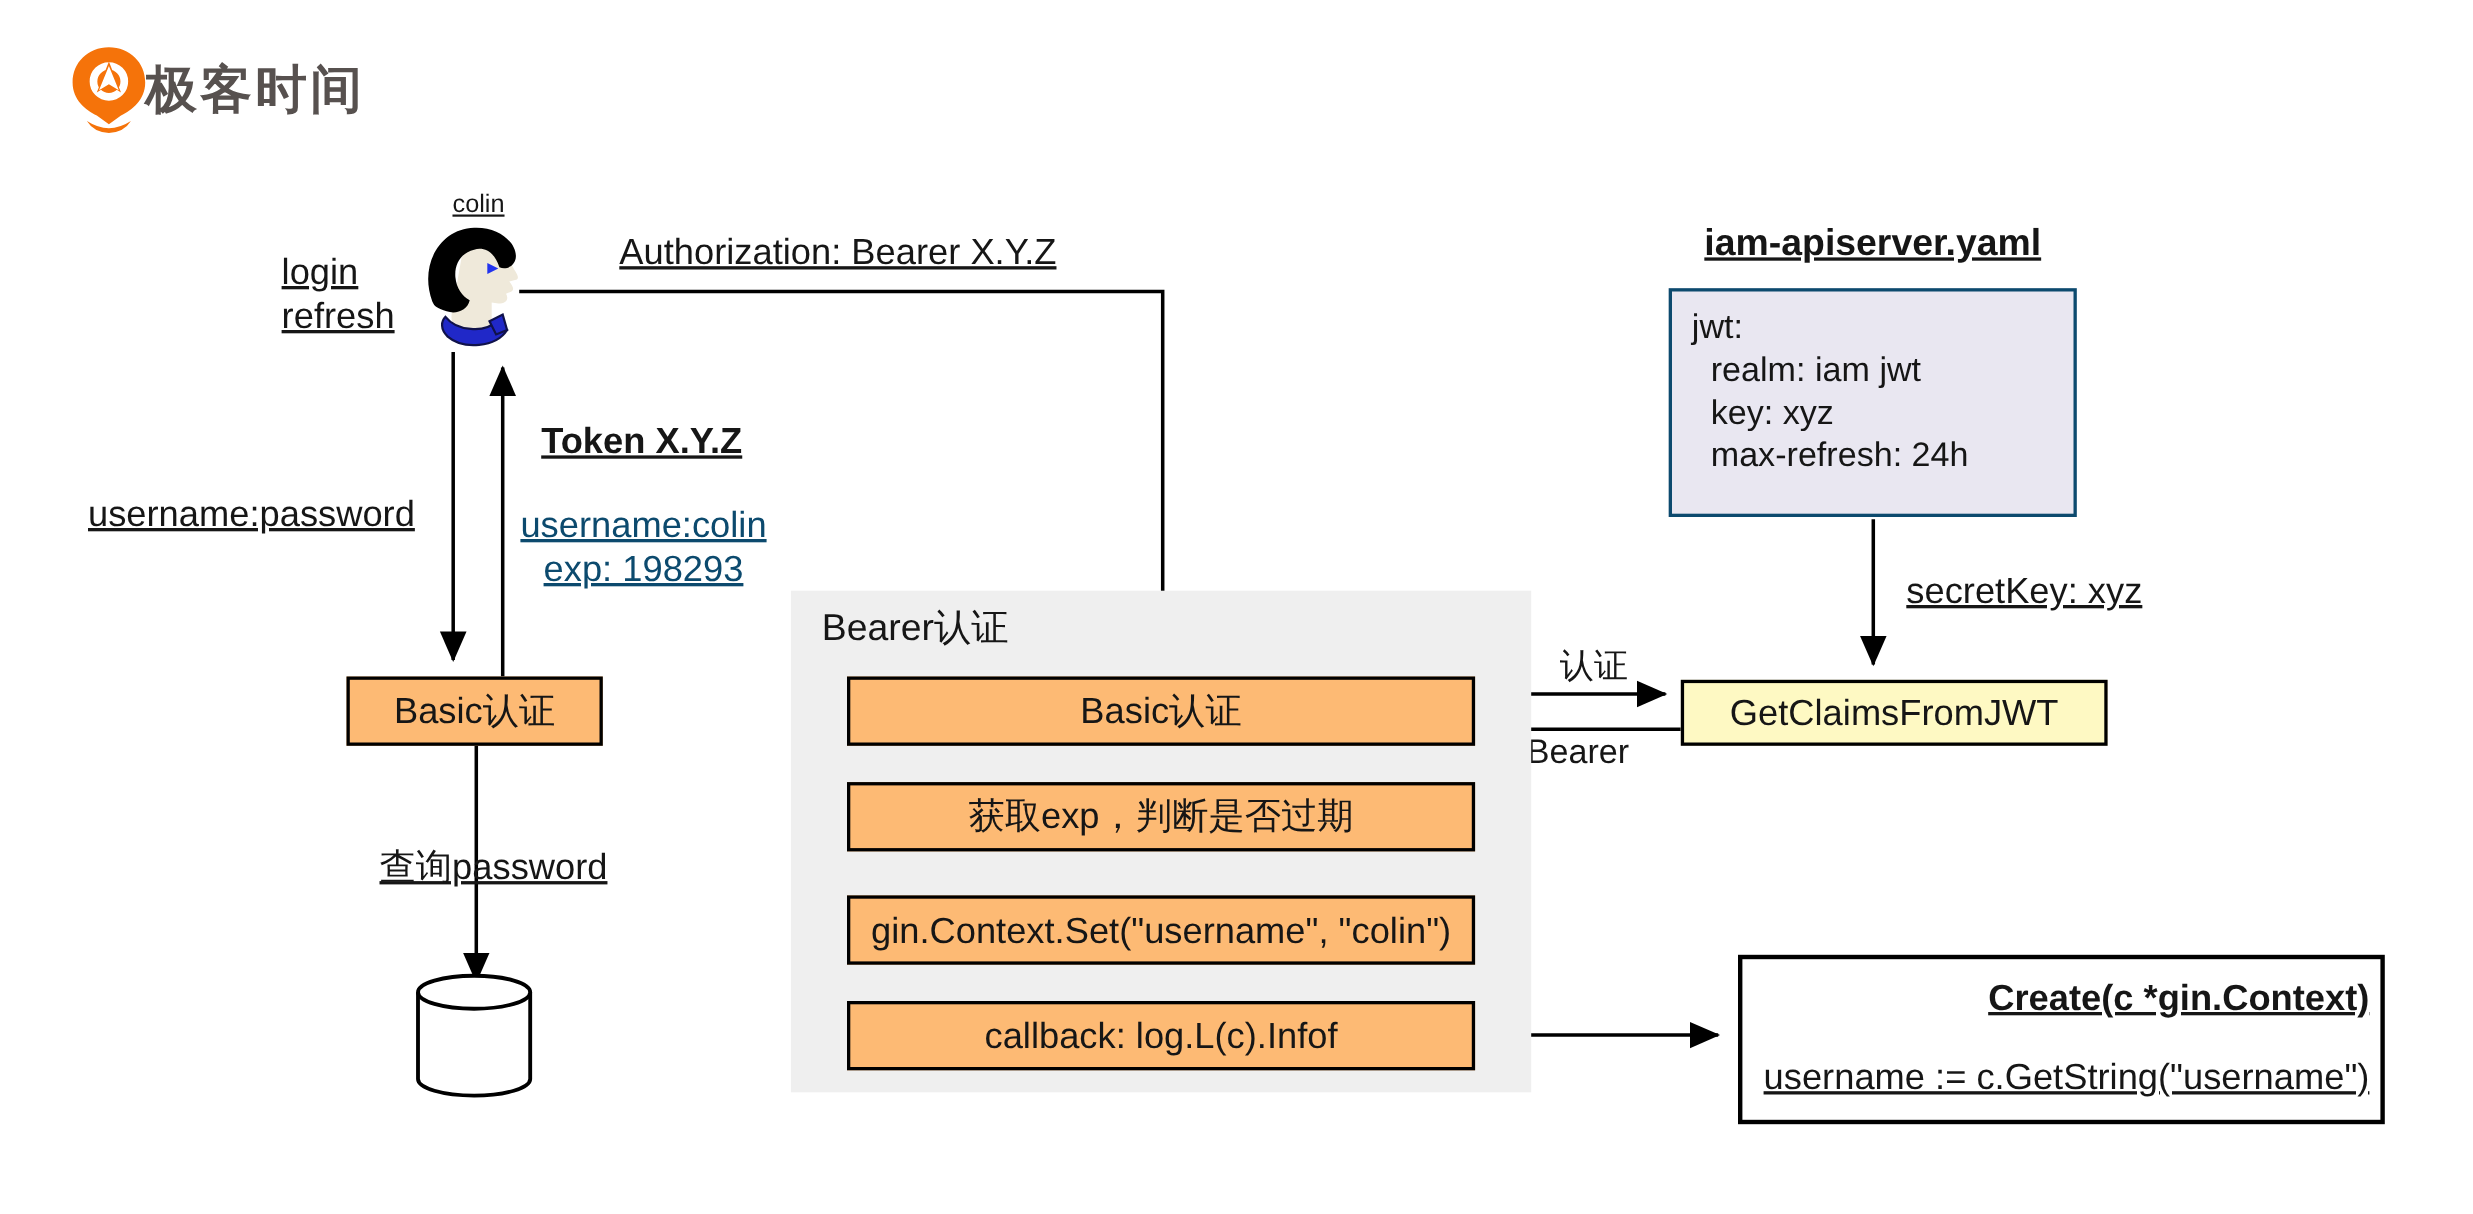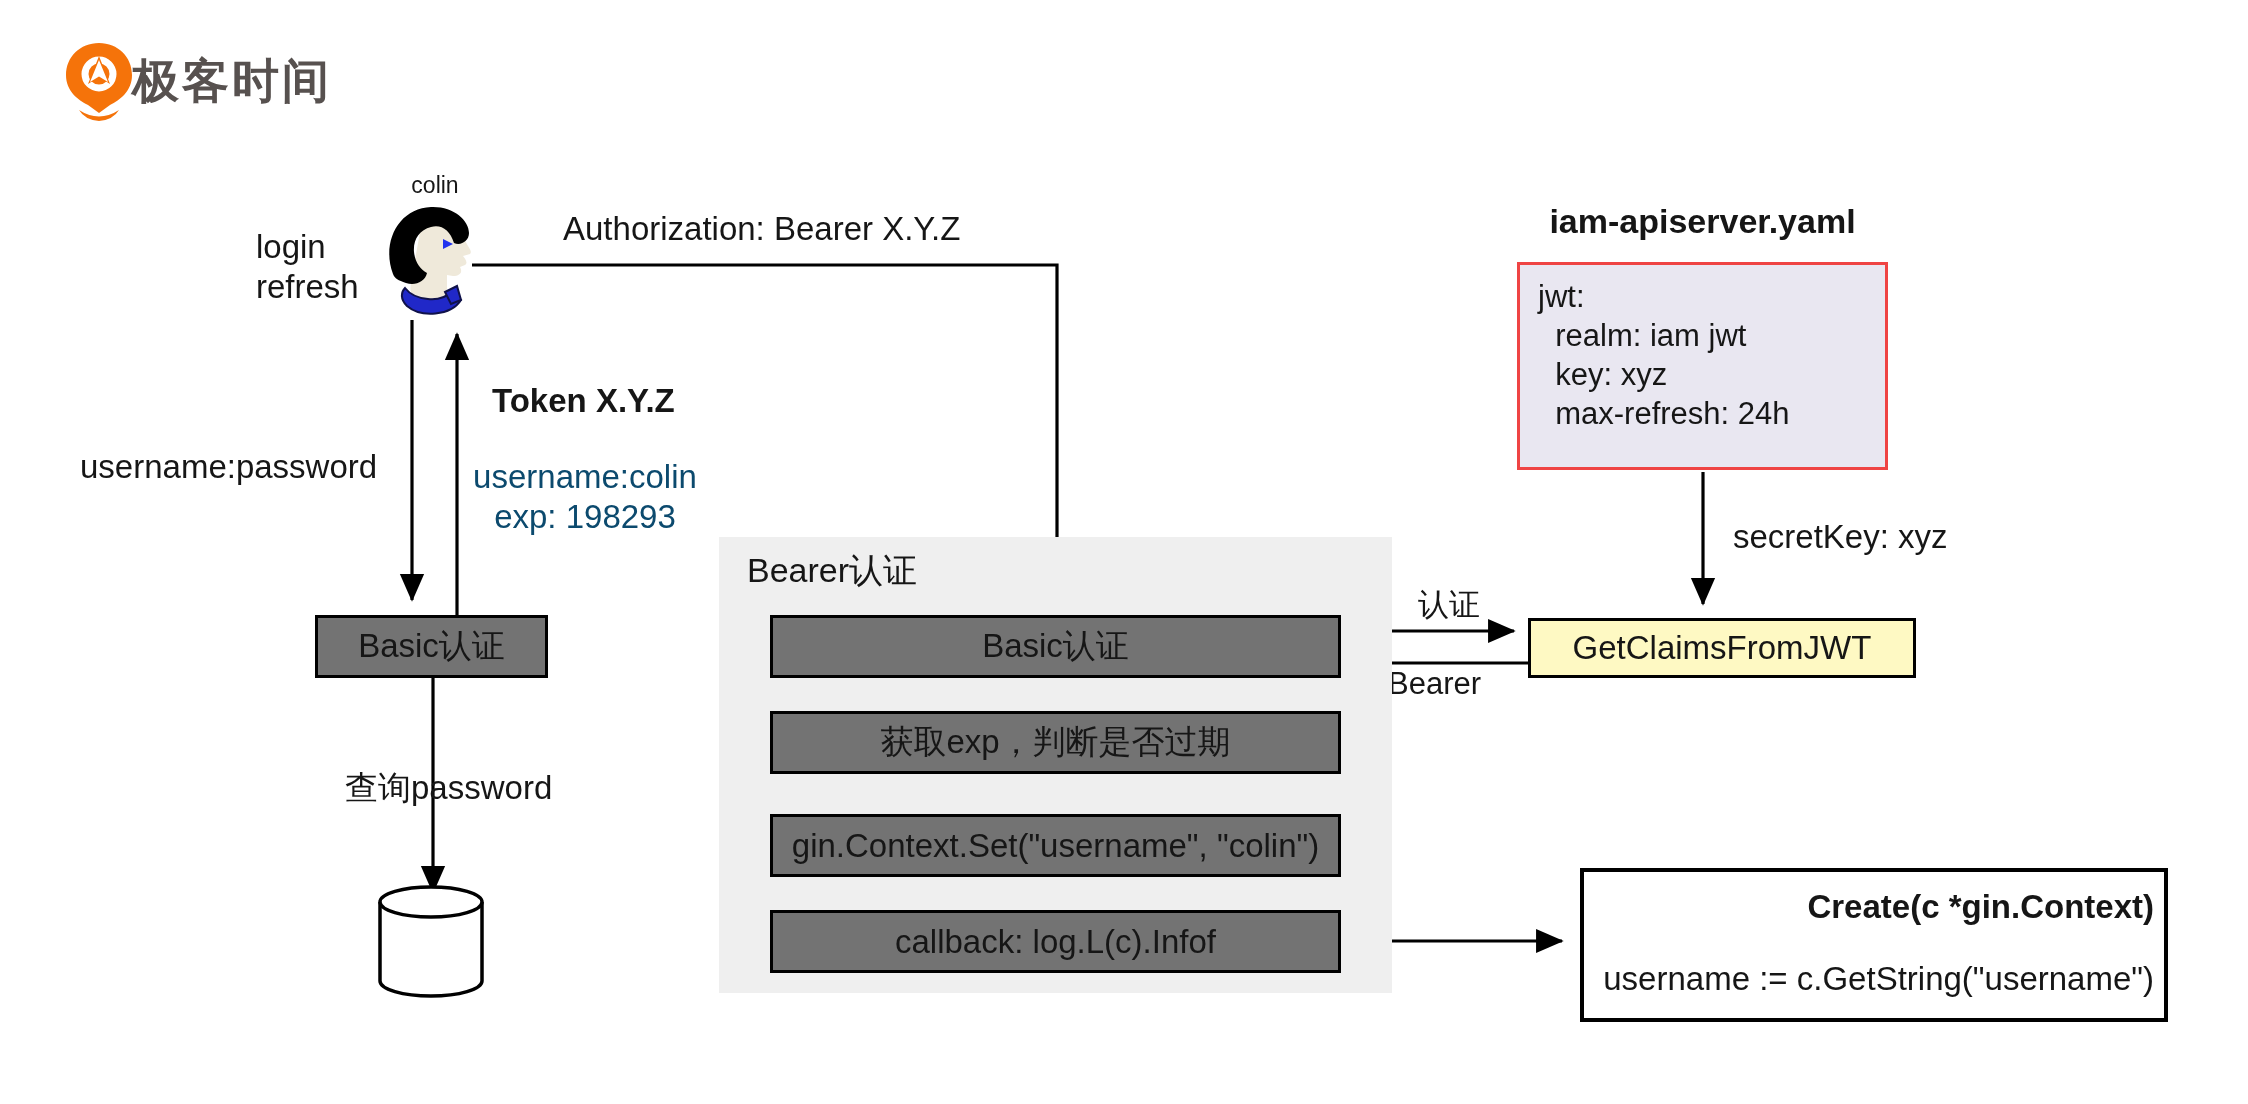--- a/index.html
+++ b/index.html
@@ -1,33 +1,33 @@
 <!DOCTYPE html>
 <html><head>
 <meta charset="utf-8">
 <style>
   html,body{margin:0;padding:0;background:#ffffff;}
   .canvas{
     position:relative;width:2248px;height:1104px;background:#ffffff;overflow:hidden;
     font-family:"Liberation Sans","DejaVu Sans",sans-serif;color:#161616;
   }
   .abs{position:absolute;}
-  .label{font-size:33px;white-space:nowrap;}
+  .label{font-size:33px;white-space:nowrap;text-decoration:underline;}
   .label-sm{font-size:31px;white-space:nowrap;}
   .bold{font-weight:bold;}
   .center{text-align:center;}
   .box{
-    position:absolute;background:#737373;border:3px solid #000;
+    position:absolute;background:#fdba74;border:3px solid #000;
     display:flex;align-items:center;justify-content:center;
     font-size:33px;box-sizing:border-box;white-space:nowrap;
   }
   .group{position:absolute;background:#efefef;}
   .group-title{position:absolute;font-size:34px;}
   .yaml-box{
-    position:absolute;background:#e9e7f1;border:3px solid #ef4444;box-sizing:border-box;
+    position:absolute;background:#e9e7f1;border:3px solid #0c4a6e;box-sizing:border-box;
     padding:12px 0 0 18px;font-size:31px;line-height:39px;
   }
   .yaml-line{white-space:pre;}
   .create-box{
     position:absolute;background:#ffffff;border:4px solid #000;box-sizing:border-box;
     display:flex;flex-direction:column;justify-content:space-between;align-items:flex-end;
     padding:16px 10px 20px 10px;
   }
   .orange{color:#0c4a6e;}
   .logo-text{

